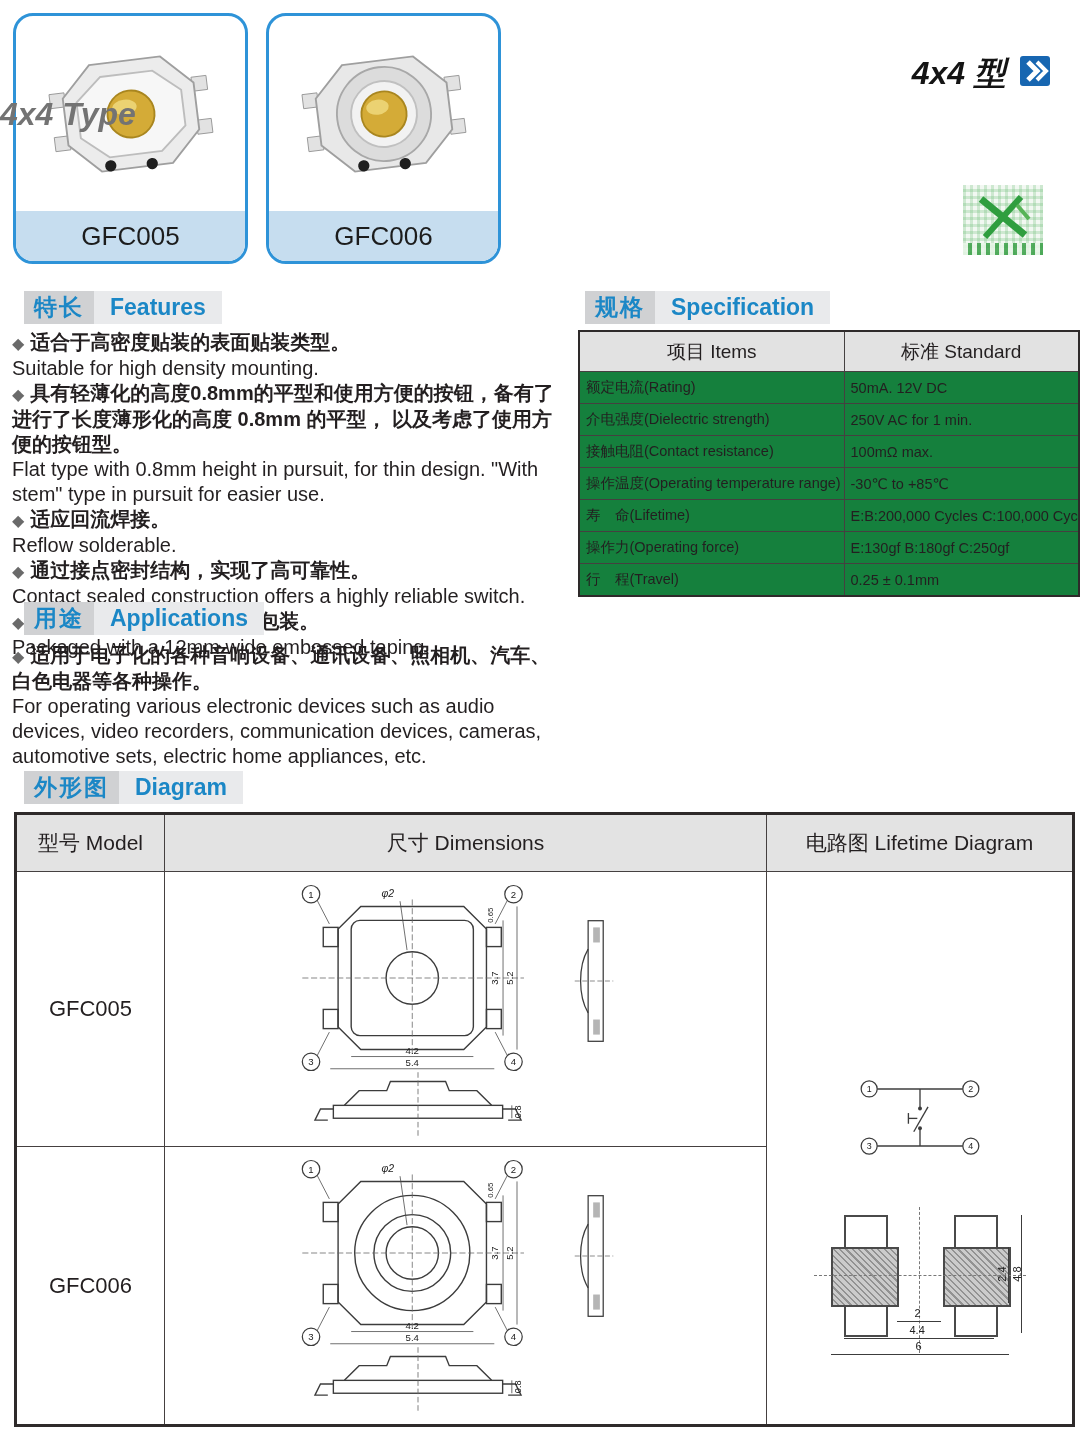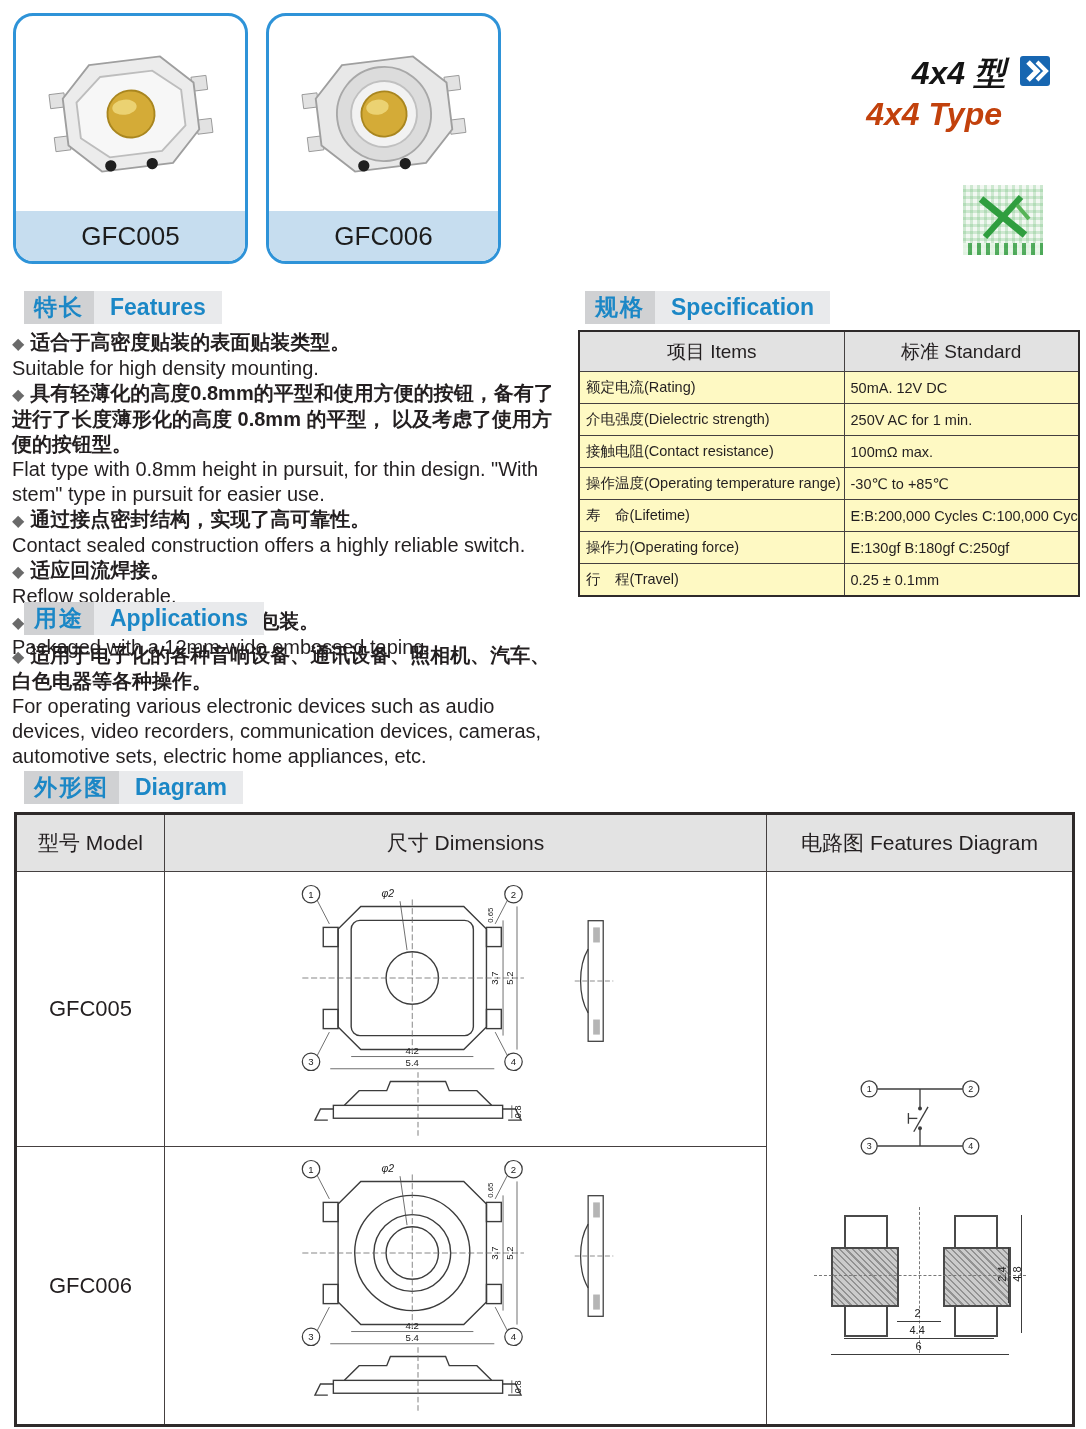--- a/index.html
+++ b/index.html
@@ -11,22 +11,22 @@
         border-radius:20px;background:#fff;overflow:hidden;display:flex;flex-direction:column;}
   .card.c1{left:13px;} .card.c2{left:266px;}
   .card .photo{flex:1;display:flex;align-items:center;justify-content:center;}
   .card .plabel{height:50px;background:#c6ddef;display:flex;align-items:center;justify-content:center;
         font-size:26px;color:#1c1c1c;}
 
   
   .trow1{position:absolute;top:52px;left:0;width:1050px;text-align:right;font-style:italic;
          font-weight:bold;font-size:32px;color:#141414;}
   .trow1 .arr{display:inline-block;vertical-align:-2px;margin-left:14px;}
-  .trow2{position:absolute;top:96px;left:0;width:1002px;text-align:right;font-style:italic;
-         font-weight:bold;font-size:32px;color:#c2410c;}
+  .trow2{position:absolute;top:96px;left:0;width:1002px;font-style:italic;
+         font-weight:bold;font-size:32px;color:#737373;}
 
   
   .glogo{position:absolute;left:963px;top:185px;width:80px;height:70px;
          background:
           repeating-linear-gradient(0deg,rgba(110,190,120,.28) 0 3px,rgba(255,255,255,0) 3px 7px),
           repeating-linear-gradient(90deg,rgba(110,190,120,.28) 0 3px,rgba(255,255,255,0) 3px 7px),
           #f2f8f2;}
   .glogo svg{position:absolute;left:0;top:0;}
   .glogo .band{position:absolute;left:0;bottom:0;width:100%;height:12px;background:#3aa047;
          opacity:.85;
@@ -43,21 +43,21 @@
   .feats{position:absolute;left:12px;top:330px;width:550px;font-size:20px;line-height:25px;}
   .dm{color:#6a6a6a;font-size:16px;margin-right:6px;}
   .fcn{font-weight:bold;}
   .fen{font-weight:normal;}
   .apps{position:absolute;left:12px;top:643px;width:552px;font-size:20px;line-height:25px;}
 
   
   .spec{position:absolute;left:578px;top:330px;width:500px;border-collapse:collapse;table-layout:fixed;}
   .spec th,.spec td{border:1.5px solid #454040;white-space:nowrap;overflow:hidden;}
   .spec th{height:37px;background:#e2e2e2;font-size:19px;font-weight:normal;}
-  .spec td{height:31px;font-size:14.5px;padding:0 6px;background:#fef9c3;margin-left:40px;}
+  .spec td{height:31px;font-size:14.5px;padding:0 6px;background:#15803d;margin-left:40px;}
   .spec{border:2.5px solid #2e2a2a;}
 
   
   .dg{position:absolute;left:14px;top:812px;width:1058px;border-collapse:collapse;table-layout:fixed;}
   .dg{border:3px solid #2e2a2a;}
   .dg th,.dg td{border:1.5px solid #454040;}
   .dg th{height:54px;background:#e3e3e3;font-size:21px;font-weight:normal;text-align:center;}
   .dg td{background:#fff;vertical-align:middle;}
   .modelcell{text-align:center;font-size:22px;}
   .dimcell{position:relative;height:272px;}
@@ -154,26 +154,26 @@
   <div class="feats">
     <div>
       <div class="fcn"><span class="dm">◆</span><span>适合于高密度贴装的表面贴装类型。</span></div>
       <div class="fen">Suitable for high density mounting.</div>
     </div>
     <div>
       <div class="fcn"><span class="dm">◆</span><span>具有轻薄化的高度0.8mm的平型和使用方便的按钮，备有了进行了长度薄形化的高度 0.8mm 的平型， 以及考虑了使用方便的按钮型。</span></div>
       <div class="fen">Flat type with 0.8mm height in pursuit, for thin design. "With stem" type in pursuit for easier use.</div>
     </div>
     <div>
+      <div class="fcn"><span class="dm">◆</span><span>适应回流焊接。</span></div>
+      <div class="fen">Reflow solderable.</div>
+    </div>
+    <div>
       <div class="fcn"><span class="dm">◆</span><span>通过接点密封结构，实现了高可靠性。</span></div>
       <div class="fen">Contact sealed construction offers a highly reliable switch.</div>
-    </div>
-    <div>
-      <div class="fcn"><span class="dm">◆</span><span>适应回流焊接。</span></div>
-      <div class="fen">Reflow solderable.</div>
     </div>
     <div>
       <div class="fcn"><span class="dm">◆</span><span>开关采用 12mm 宽压花纸包装。</span></div>
       <div class="fen">Packaged with a 12mm wide embossed taping.</div>
     </div>
   </div>
 
   <div class="chips" style="left:573px;top:291px;">
     <div class="chip-cn">规格</div>
     <div class="chip-en">Specification</div>
@@ -236,21 +236,21 @@
   <table class="dg">
     <colgroup>
         <col style="width:149px;">
         <col style="width:602px;">
         <col style="width:307px;">
       </colgroup>
     <tbody>
         <tr>
       <th>型号 Model</th>
       <th>尺寸 Dimensions</th>
-      <th>电路图 Features Diagram</th>
+      <th>电路图 Lifetime Diagram</th>
     </tr>
 
     <tr>
       <td class="modelcell">GFC005</td>
       <td class="dimcell">
 
         <svg class="tv" width="262" height="192" viewBox="0 0 300 220">
           <g stroke="#3c3c3c" fill="none" stroke-width="1.6">
             <path d="M81,28 L199,28 L225,54 L225,166 L199,192 L81,192 L55,166 L55,54 Z"></path>
             <rect x="70" y="44" width="140" height="132" rx="10"></rect>

